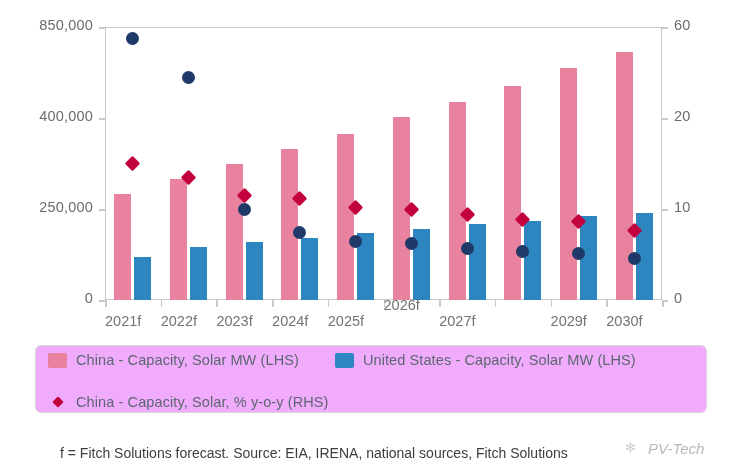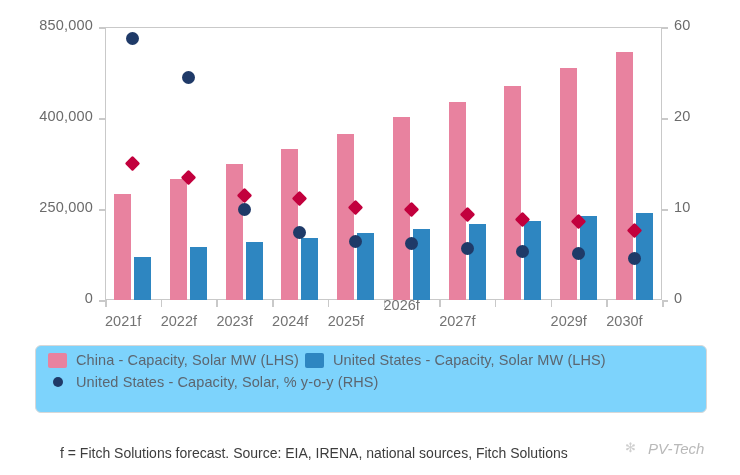--- a/index.html
+++ b/index.html
@@ -57,21 +57,21 @@
   .marker-diamond {
     position: absolute;
     transform: rotate(45deg);
     border-radius: 1.5px;
   }
   #legend-box {
     position: absolute;
     border: 1px solid #d8d8d8;
     border-radius: 6px;
     box-sizing: border-box;
-    background: #7dd3fc;
+    background: #f0abfc;
   }
   .legend-row {
     position: absolute;
     display: flex;
     align-items: center;
     white-space: nowrap;
   }
   .legend-entry {
     display: flex;
     align-items: center;
@@ -214,29 +214,29 @@
       <div class="marker-diamond" style="left: 572.95px; top: 216.24px; width: 11px; height: 11px; background: rgb(194, 0, 61);"></div>
       <div class="marker-diamond" style="left: 628.65px; top: 225.34px; width: 11px; height: 11px; background: rgb(194, 0, 61);"></div>
     </div>
 
   <div id="legend-box" style="left: 35px; top: 345px; width: 672px; height: 68px;">
     <div class="legend-row" id="legend-row-1" style="left: 12px; top: 6px;">
         <div class="legend-entry">
           <span class="swatch-rect" style="background: rgb(232, 130, 159);"></span>
           <span class="legend-text">China - Capacity, Solar MW (LHS)</span>
         </div>
-        <div class="legend-entry" style="margin-left: 6px;">
+        <div class="legend-entry" style="margin-left: 36px;">
           <span class="swatch-rect" style="background: rgb(46, 134, 193);"></span>
           <span class="legend-text">United States - Capacity, Solar MW (LHS)</span>
         </div>
       </div>
-    <div class="legend-row" id="legend-row-2" style="left: 12px; top: 28px;">
+    <div class="legend-row" id="legend-row-3" style="left: 12px; top: 48px;">
         <div class="legend-entry">
-          <span class="swatch-circle" style="background: rgb(31, 58, 104);"></span>
-          <span class="legend-text">United States - Capacity, Solar, % y-o-y (RHS)</span>
+          <span class="swatch-diamond" style="background: rgb(194, 0, 61);"></span>
+          <span class="legend-text">China - Capacity, Solar, % y-o-y (RHS)</span>
         </div>
       </div>
   </div>
 
   <div id="footnote" style="left: 60px; top: 445px;">f = Fitch Solutions forecast. Source: EIA, IRENA, national sources, Fitch Solutions</div>
   <div id="watermark" style="left: 648px; top: 440px;">PV-Tech</div>
   <div id="watermark-logo" style="left: 625px; top: 440px;">✻</div>
 
 </div>
 

